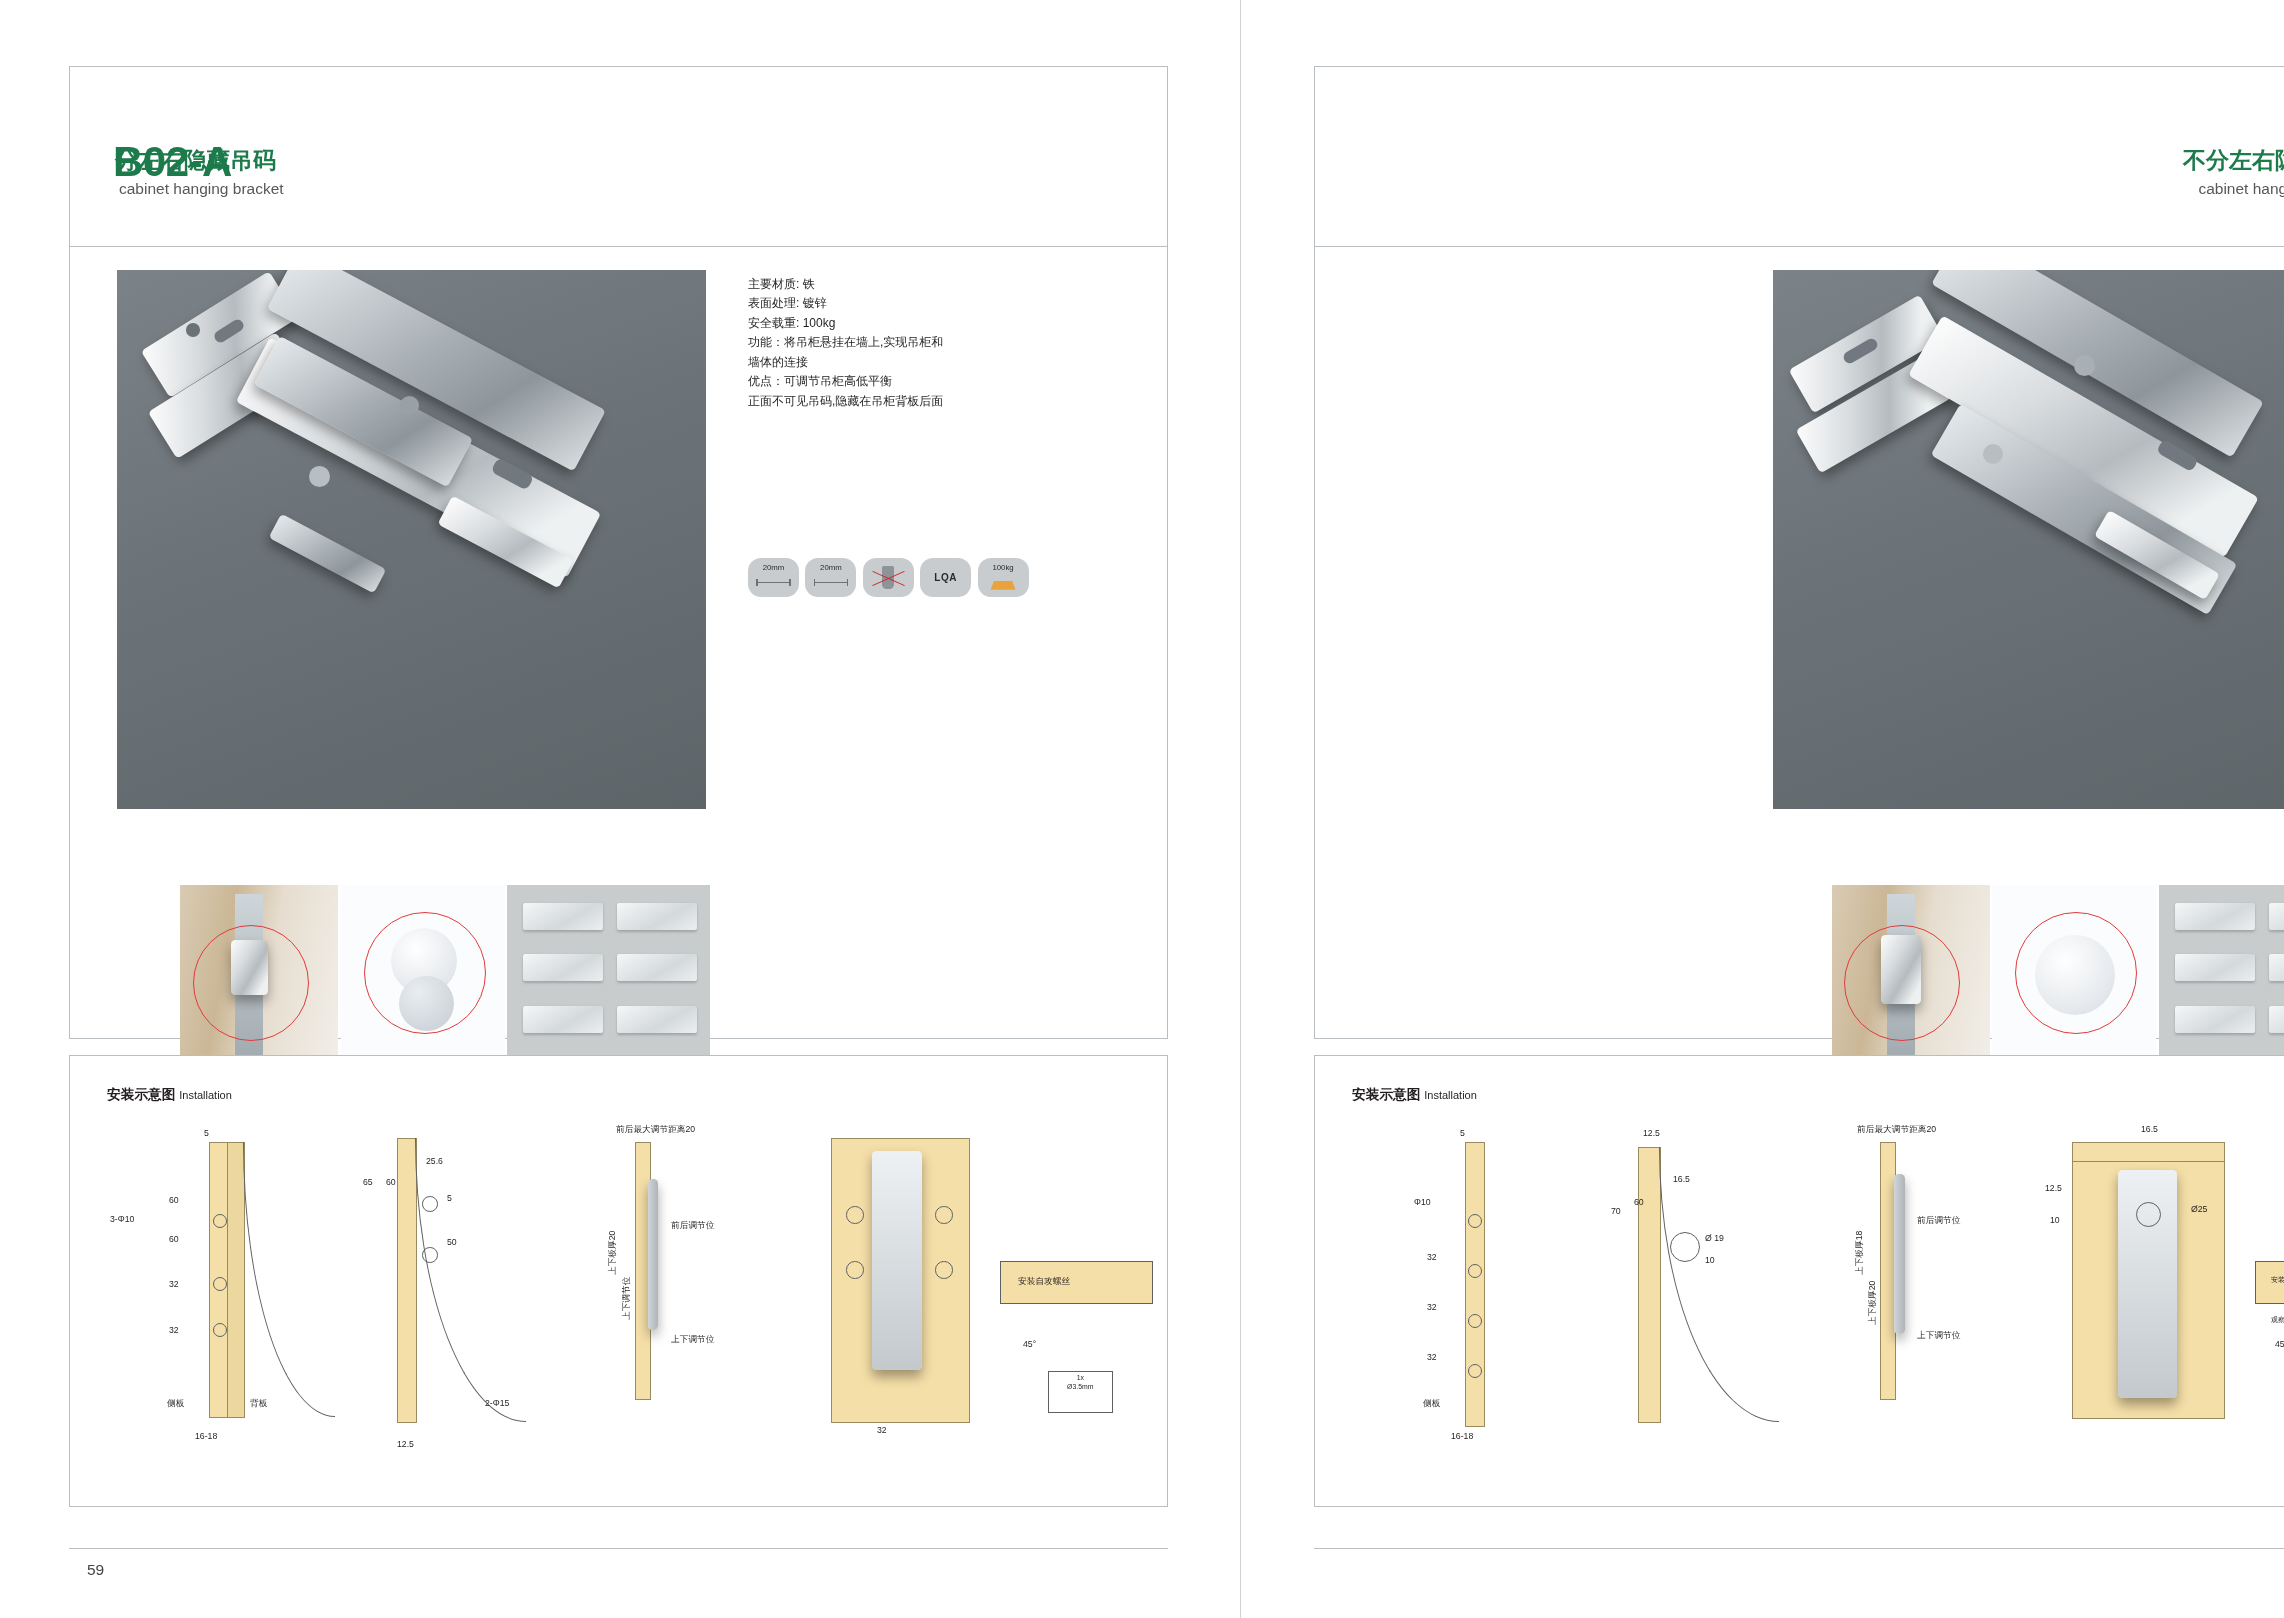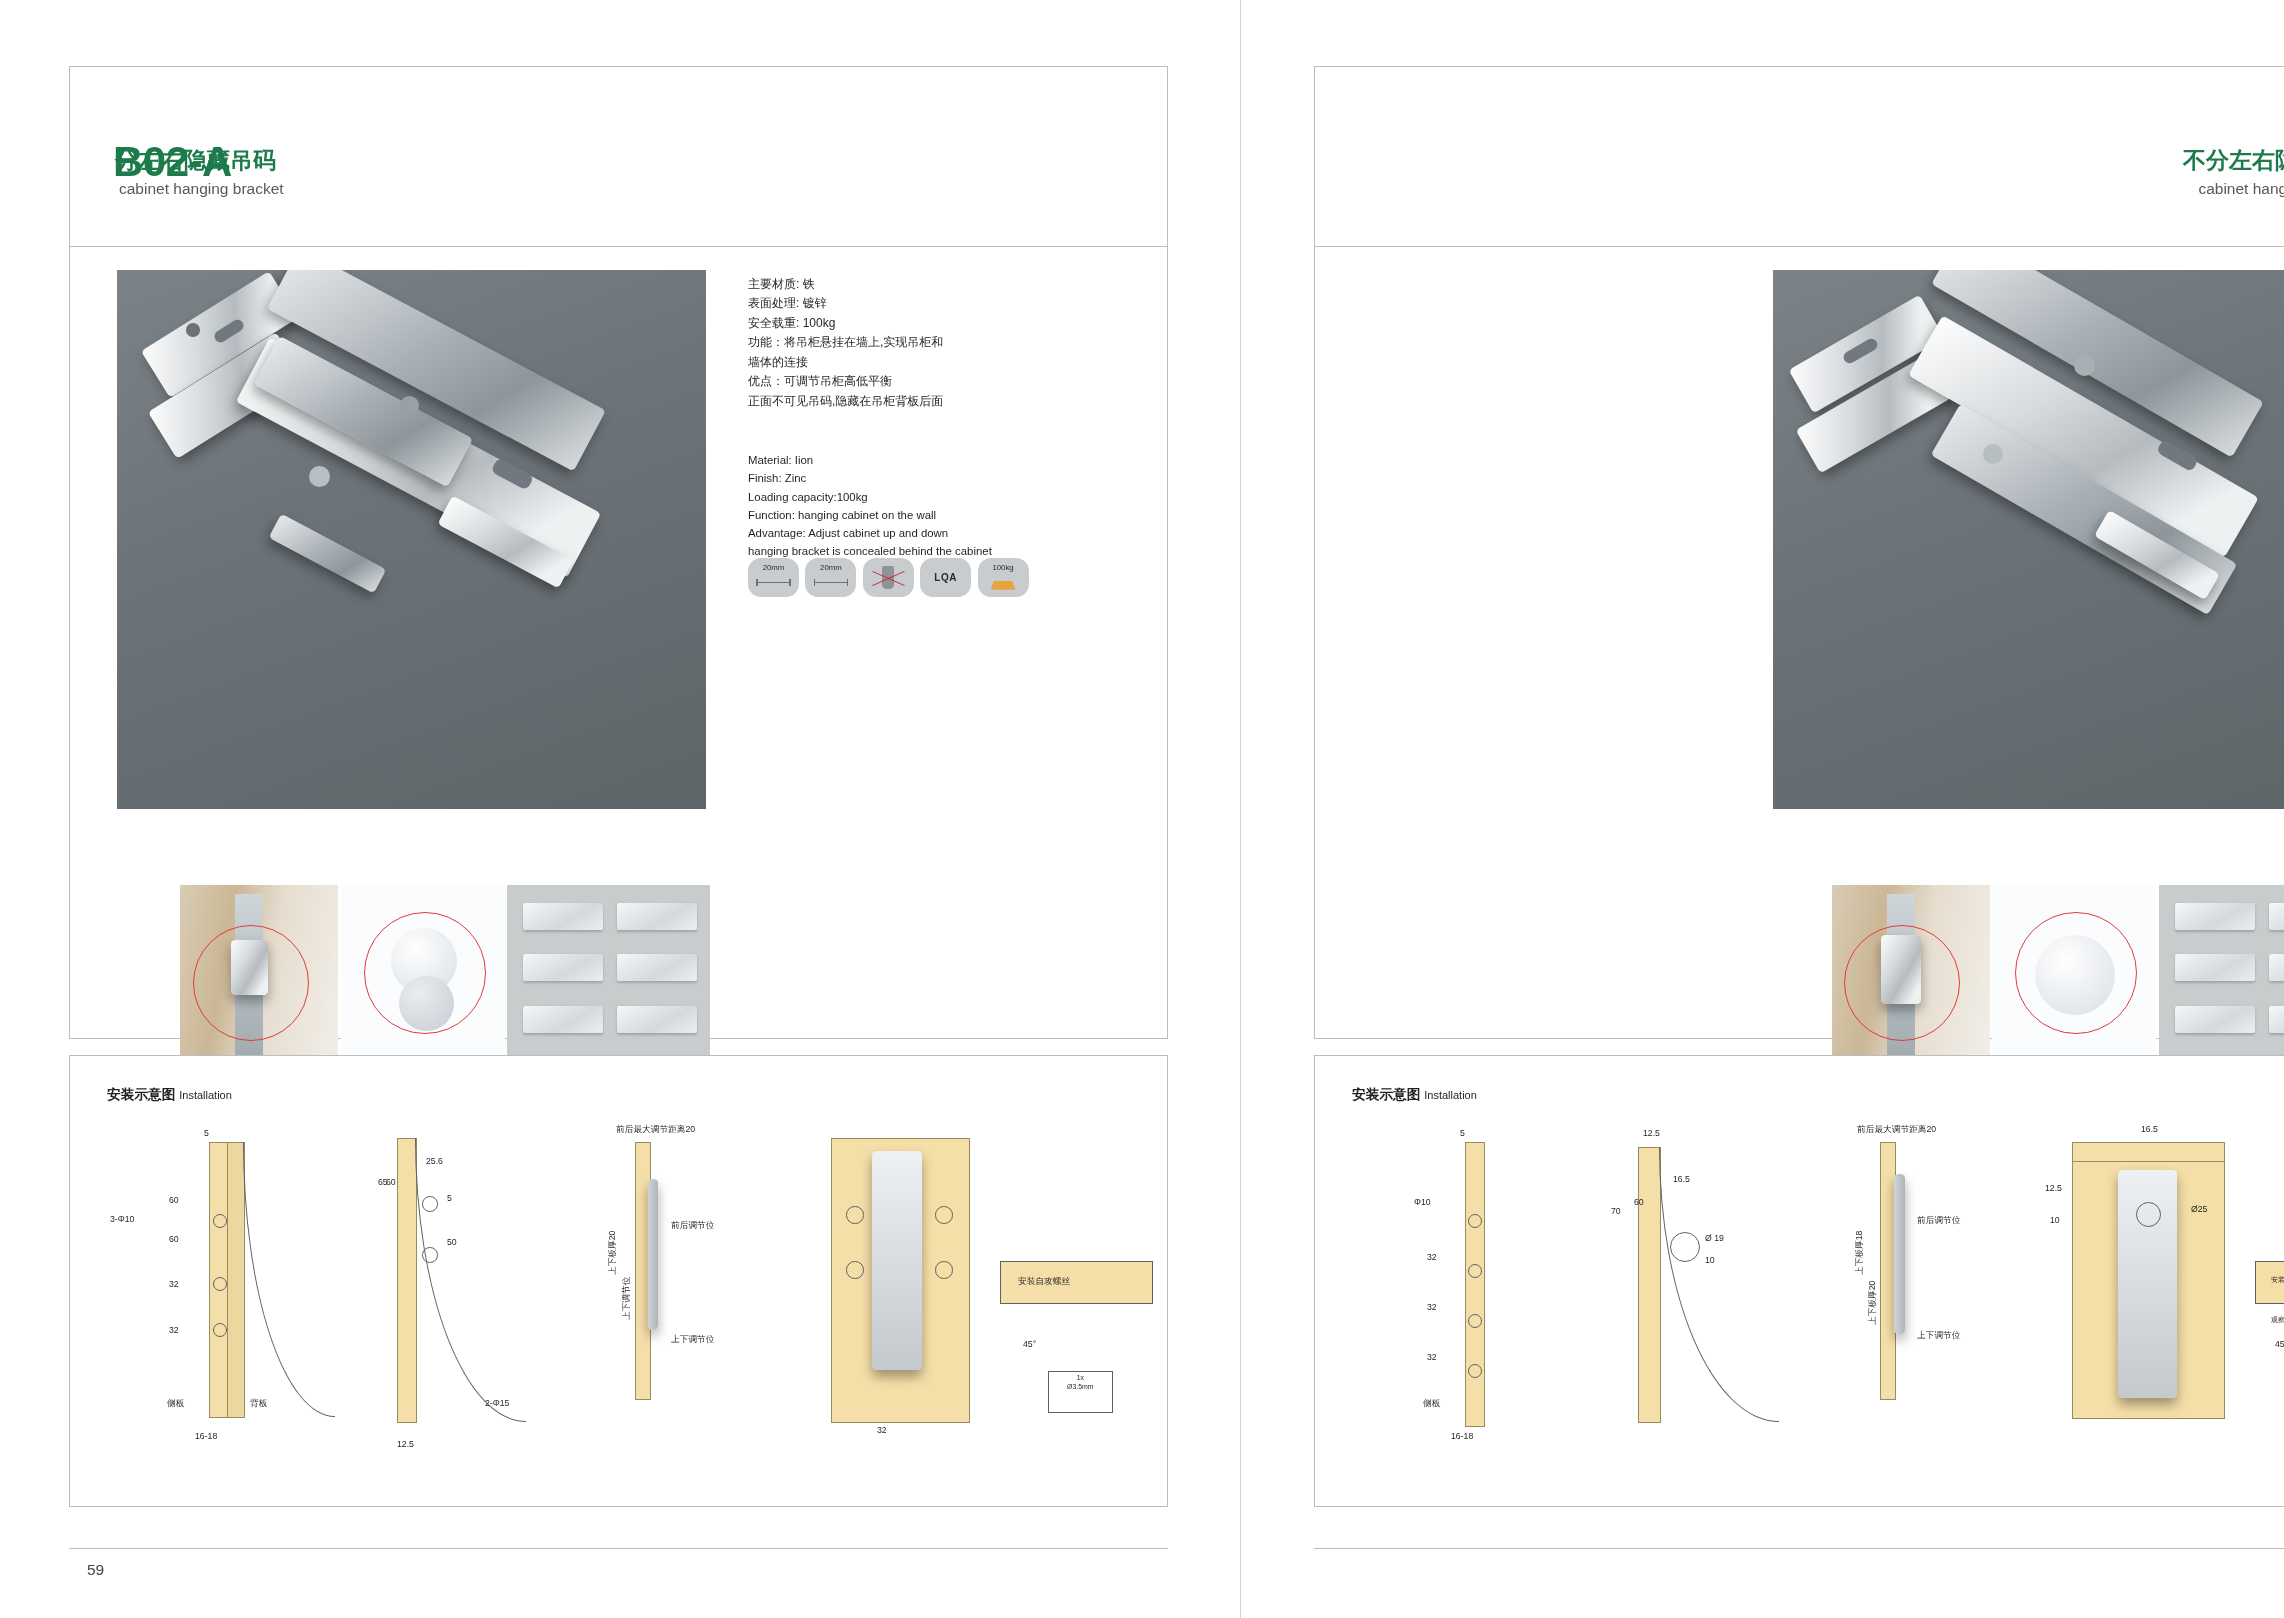--- a/index.html
+++ b/index.html
@@ -169,26 +169,20 @@
         <div class="metal dark" style="left:151px;top:270px;width:119px;height:27px;transform:rotate(28deg);"></div>
       </div>
 
       <div class="spec cn">主要材质: 铁
 表面处理: 镀锌
 安全载重: 100kg
 功能：将吊柜悬挂在墙上,实现吊柜和
 墙体的连接
 优点：可调节吊柜高低平衡
 正面不可见吊码,隐藏在吊柜背板后面</div>
-      <div class="spec en">Material: Iion
-Finish: Zinc
-Loading capacity:100kg
-Function: hanging cabinet on the wall
-Advantage: Adjust cabinet up and down
-hanging bracket is concealed behind the cabinet</div>
 
       <div class="icons">
         <div class="ic">
           <span class="cap">20mm</span>
           <span class="barline"></span>
         </div>
         <div class="ic">
           <span class="cap">20mm</span>
           <span class="barline"></span>
         </div>
@@ -248,21 +242,21 @@
       <div class="dim" style="left:85px;top:274px;">侧板</div>
       <div class="dim" style="left:168px;top:274px;">背板</div>
       <div class="dim" style="left:113px;top:307px;">16-18</div>
       <div class="circ" style="left:131px;top:90px;width:12px;height:12px;"></div>
       <div class="circ" style="left:131px;top:153px;width:12px;height:12px;"></div>
       <div class="circ" style="left:131px;top:199px;width:12px;height:12px;"></div>
 
       <div class="wood" style="left:315px;top:13.7px;width:18px;height:283px;"></div>
       <div class="curve" style="left:333px;top:13.7px;width:110px;height:283px;"></div>
       <div class="dim" style="left:344px;top:32px;">25.6</div>
-      <div class="dim" style="left:296px;top:53px;">65</div>
+      <div class="dim" style="left:281px;top:53px;">65</div>
       <div class="dim" style="left:304px;top:53px;">60</div>
       <div class="dim" style="left:365px;top:69px;">5</div>
       <div class="dim" style="left:365px;top:113px;">50</div>
       <div class="dim" style="left:315px;top:315px;">12.5</div>
       <div class="dim" style="left:403px;top:274px;">2-Φ15</div>
       <div class="circ" style="left:340px;top:72px;width:13.7px;height:13.7px;"></div>
       <div class="circ" style="left:340px;top:123px;width:13.7px;height:13.7px;"></div>
 
       <div class="dim" style="left:534px;top:0px;">前后最大调节距离20</div>
       <div class="wood" style="left:553px;top:18px;width:13.7px;height:256px;"></div>

